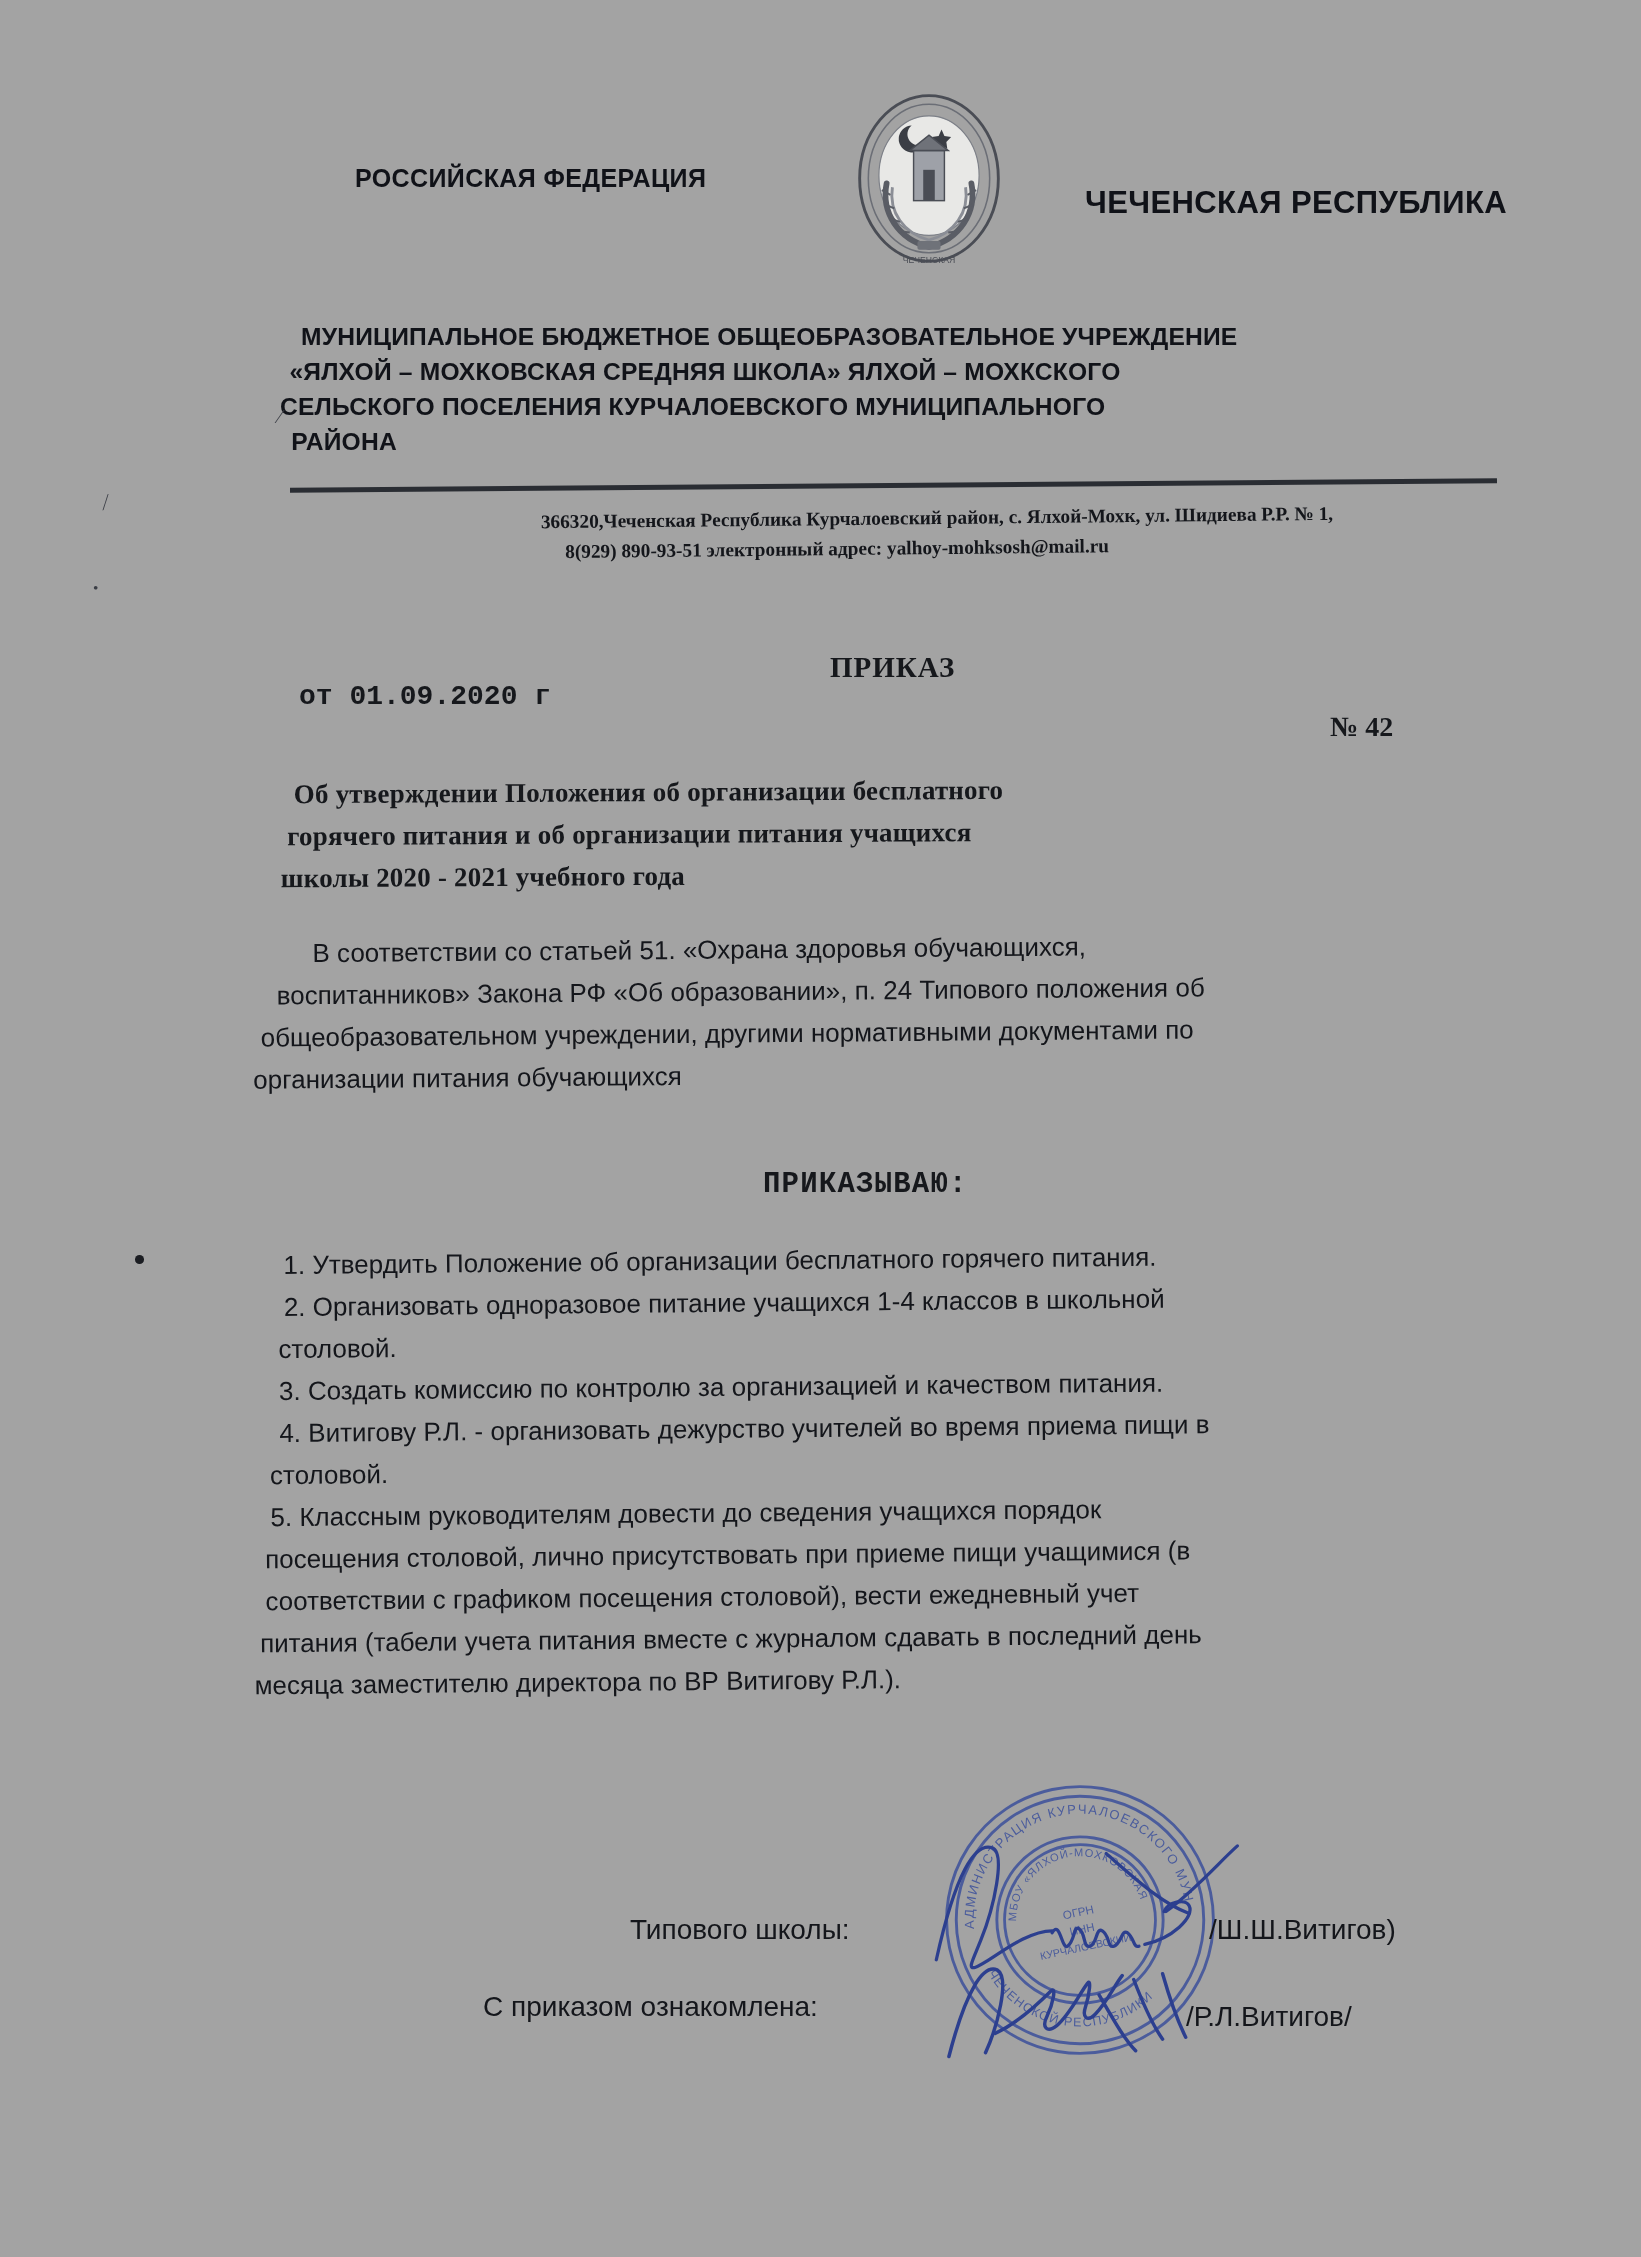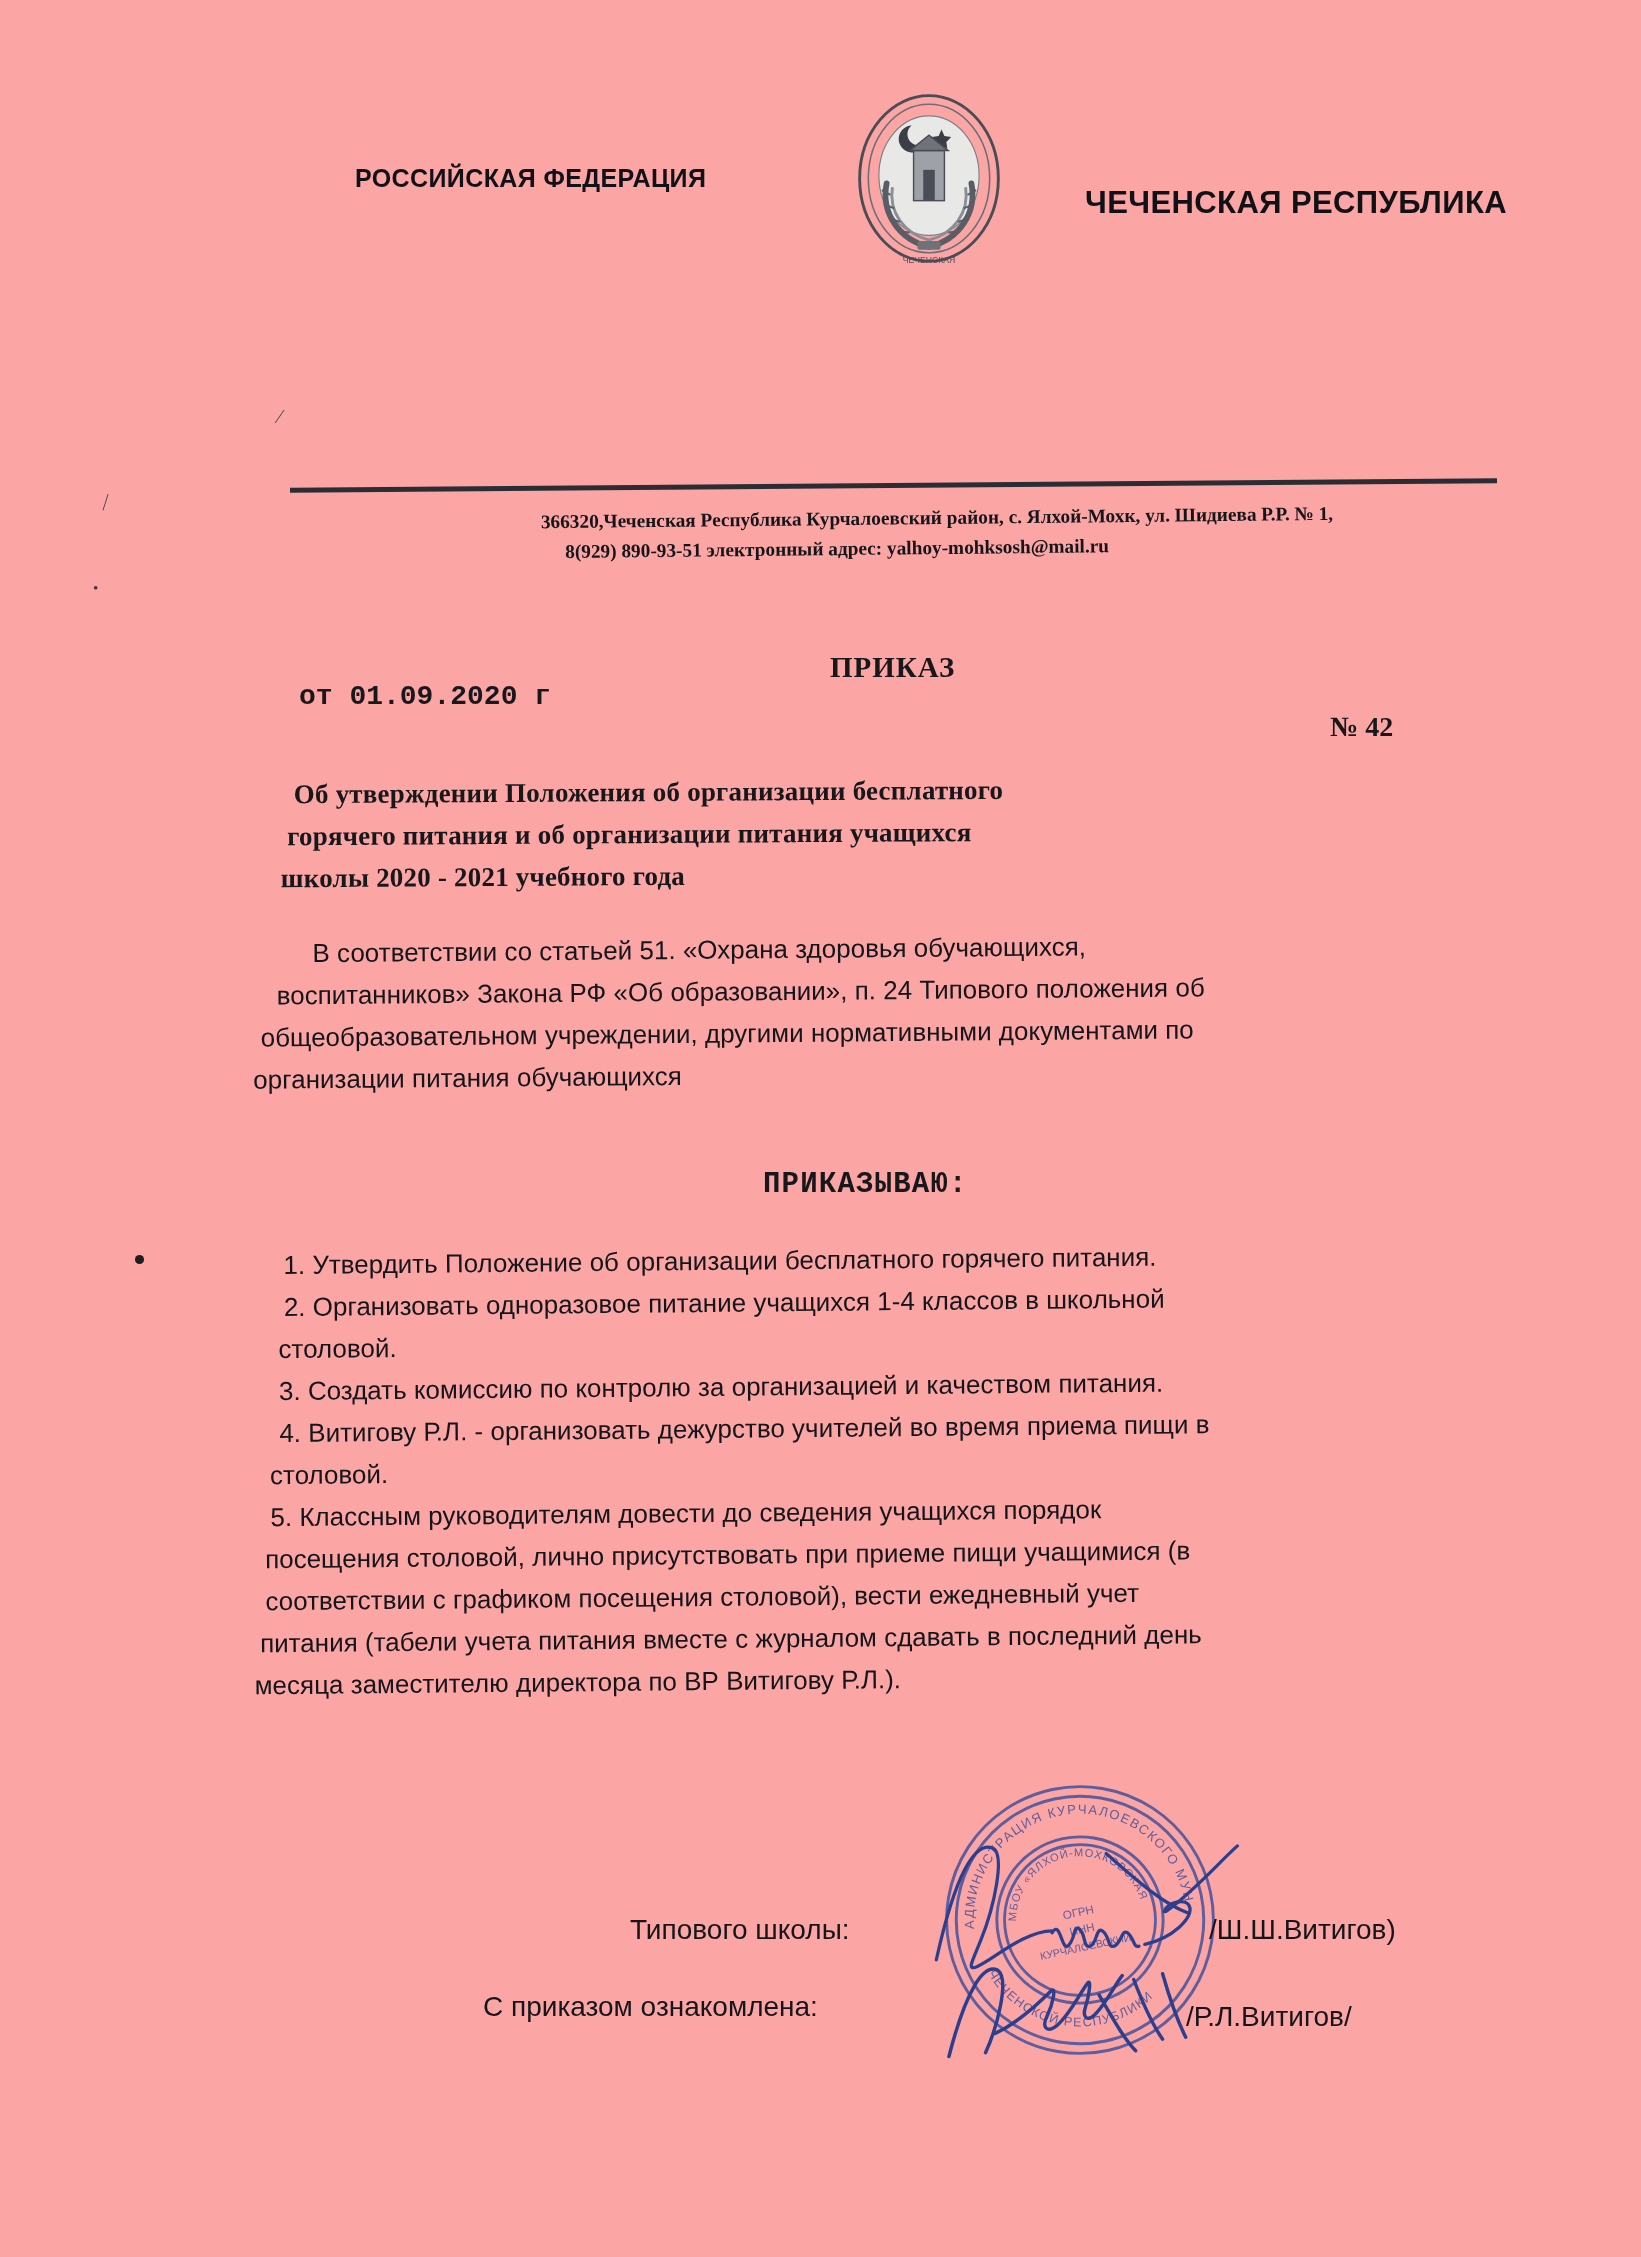--- a/index.html
+++ b/index.html
@@ -4,21 +4,21 @@
 <style>
   html, body {
     margin: 0;
     padding: 0;
     background: #ffffff;
   }
   .page {
     position: relative;
     width: 1641px;
     height: 2257px;
-    background: #fca5a5;
+    background: #a3a3a3;
     overflow: hidden;
     font-family: "Liberation Serif", serif;
     color: #16181c;
   }
   .rf-title {
     position: absolute;
     left: 355px;
     top: 164px;
     font-family: "Liberation Sans", sans-serif;
     font-weight: bold;
@@ -300,20 +300,26 @@
           <path d="M130 112 l9 -5"></path>
           <path d="M126 126 l10 -4"></path>
         <path d="M120 140 l10 -3"></path>
           <path d="M110 151 l9 -1"></path>
       </g>
       <rect x="78" y="160" width="24" height="9" rx="2" fill="#6f7279"></rect>
       <text x="90" y="183" font-size="9" text-anchor="middle" fill="#4a4d55" font-family="'Liberation Sans',sans-serif">ЧЕЧЕНСКАЯ</text>
     </svg>
   </div>
 
+  <div class="org-block">
+    <span class="org-line l1">МУНИЦИПАЛЬНОЕ БЮДЖЕТНОЕ ОБЩЕОБРАЗОВАТЕЛЬНОЕ УЧРЕЖДЕНИЕ</span>
+    <span class="org-line l2">«ЯЛХОЙ – МОХКОВСКАЯ СРЕДНЯЯ ШКОЛА» ЯЛХОЙ – МОХКСКОГО</span>
+    <span class="org-line l3">СЕЛЬСКОГО ПОСЕЛЕНИЯ КУРЧАЛОЕВСКОГО МУНИЦИПАЛЬНОГО</span>
+    <span class="org-line l4">РАЙОНА</span>
+  </div>
 
   <div class="rule"></div>
 
   <div class="stray-mark-1">⁄</div>
   <div class="stray-mark-2">•</div>
   <div class="stray-mark-3">⁄</div>
 
   <div class="contacts">
     <span class="c1">366320,Чеченская Республика  Курчалоевский район,  с. Ялхой-Мохк, ул. Шидиева Р.Р. № 1,</span>
     <span class="c2">8(929) 890-93-51  электронный адрес: yalhoy-mohksosh@mail.ru</span>

